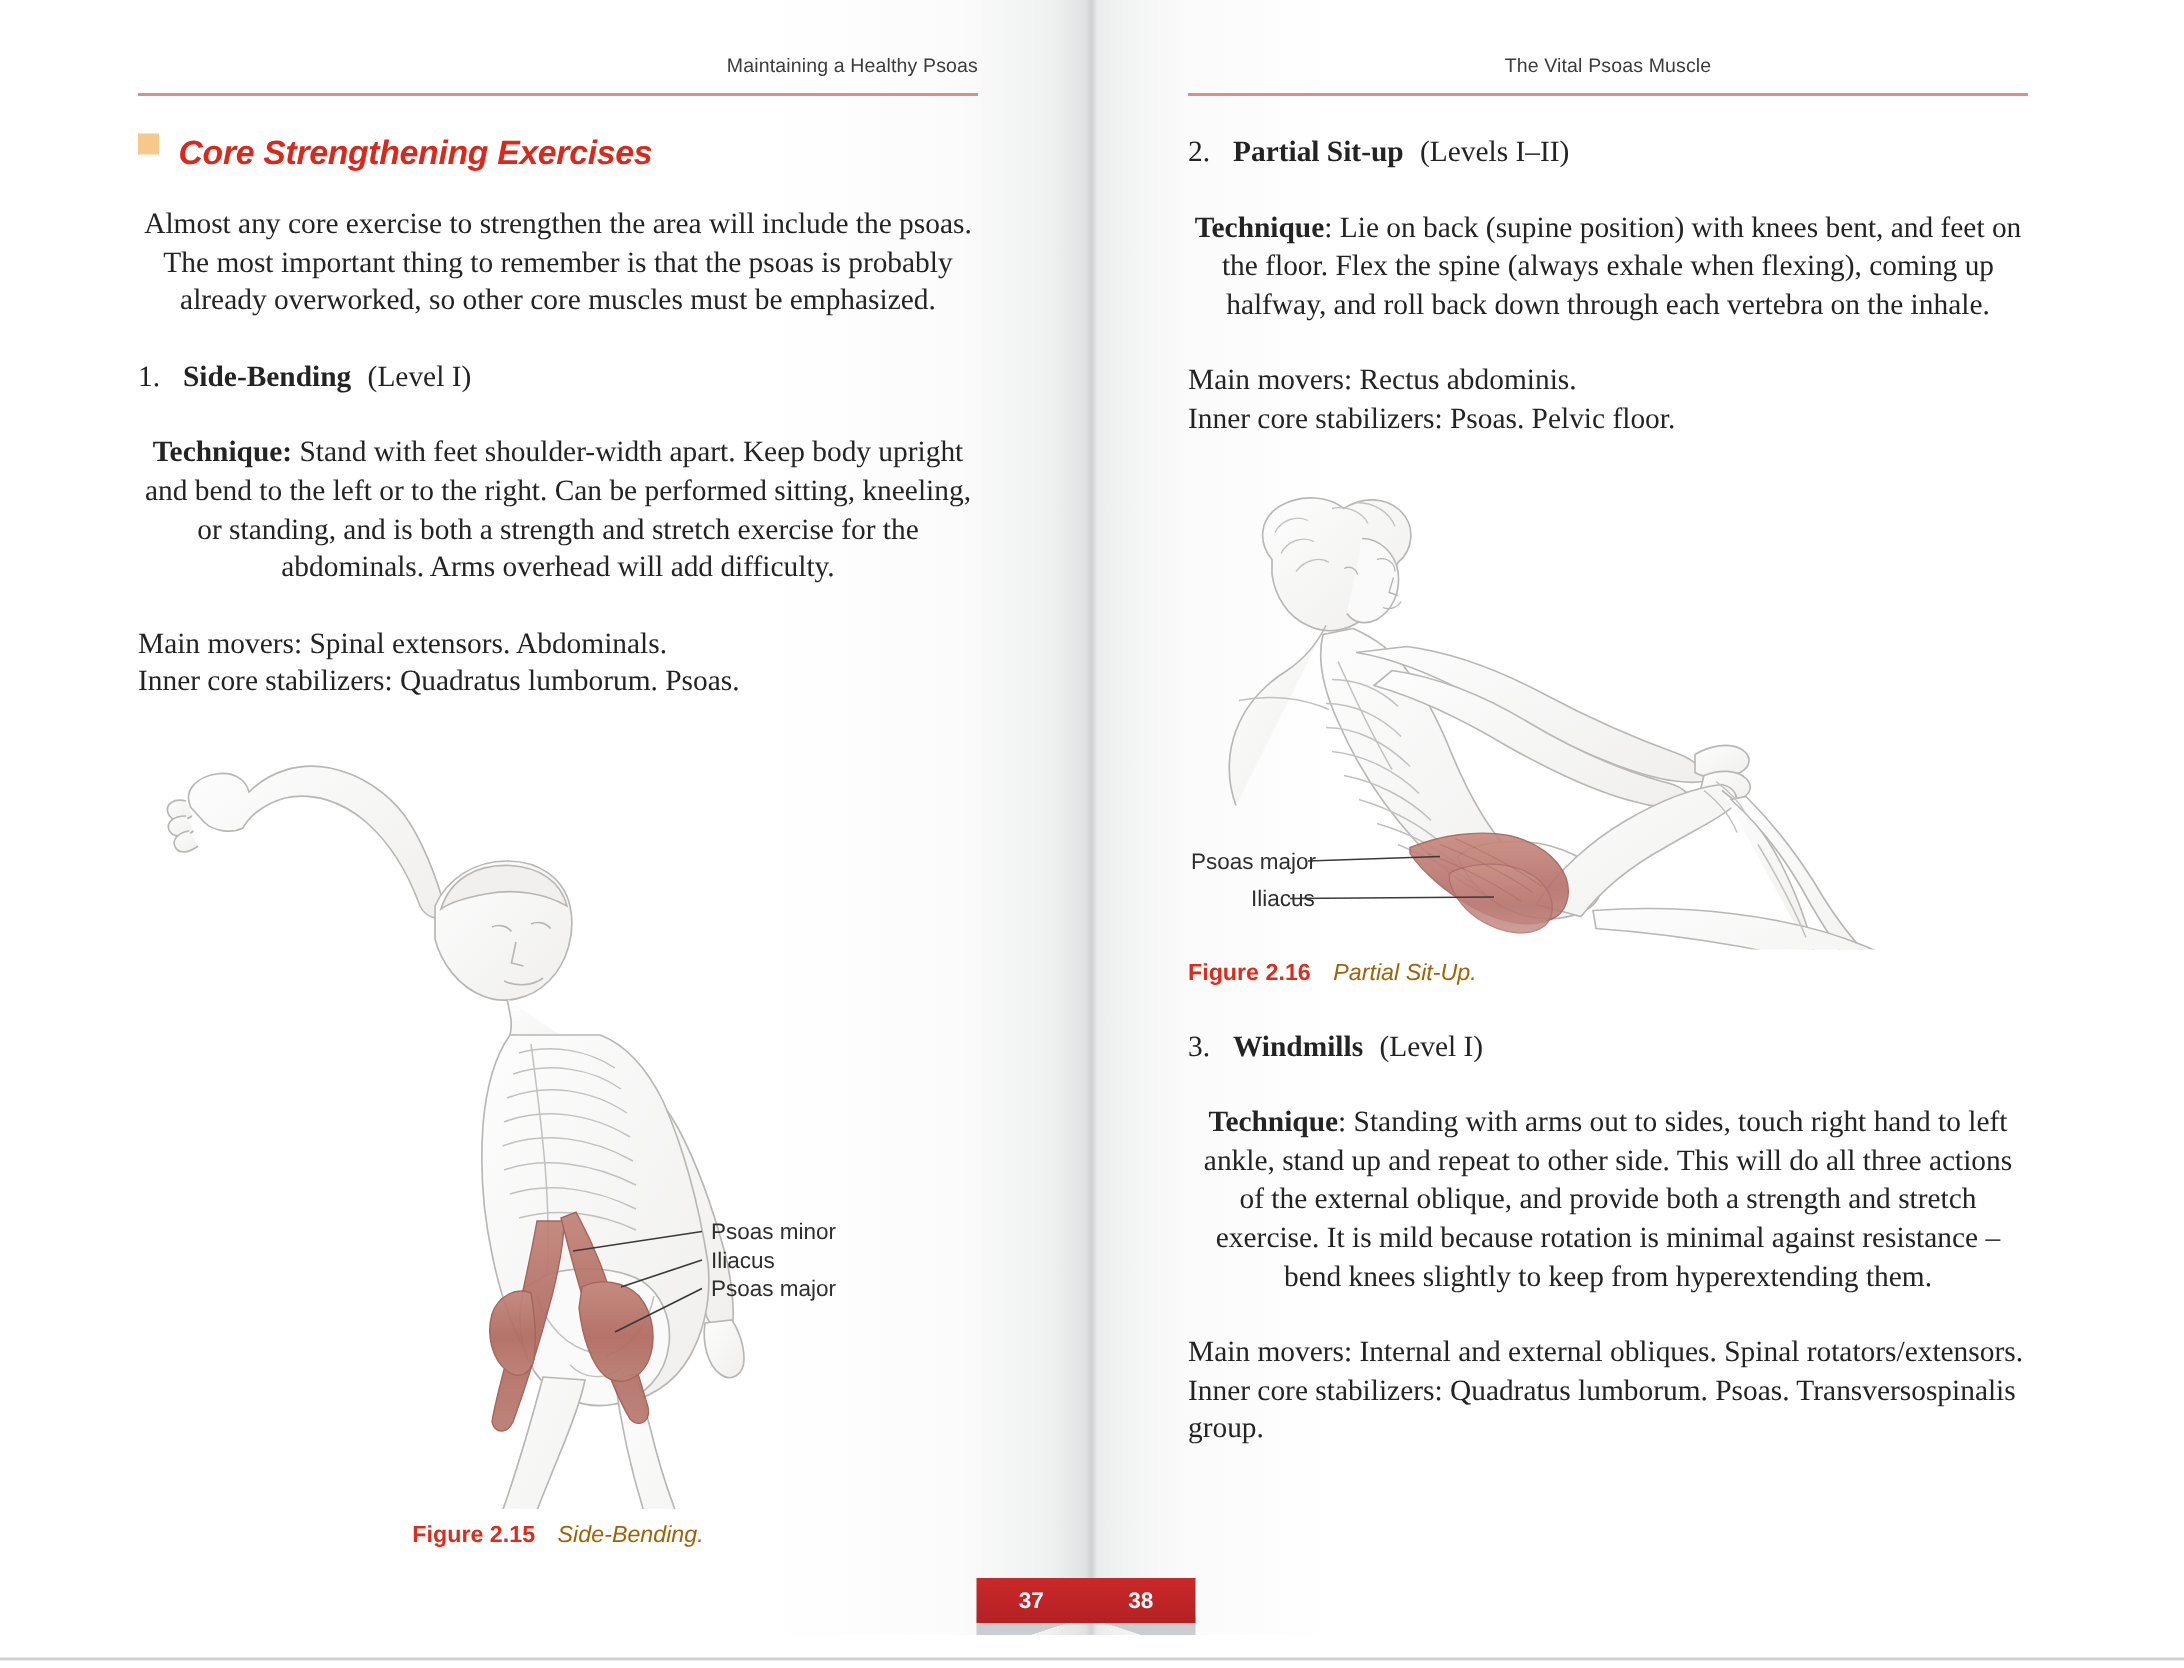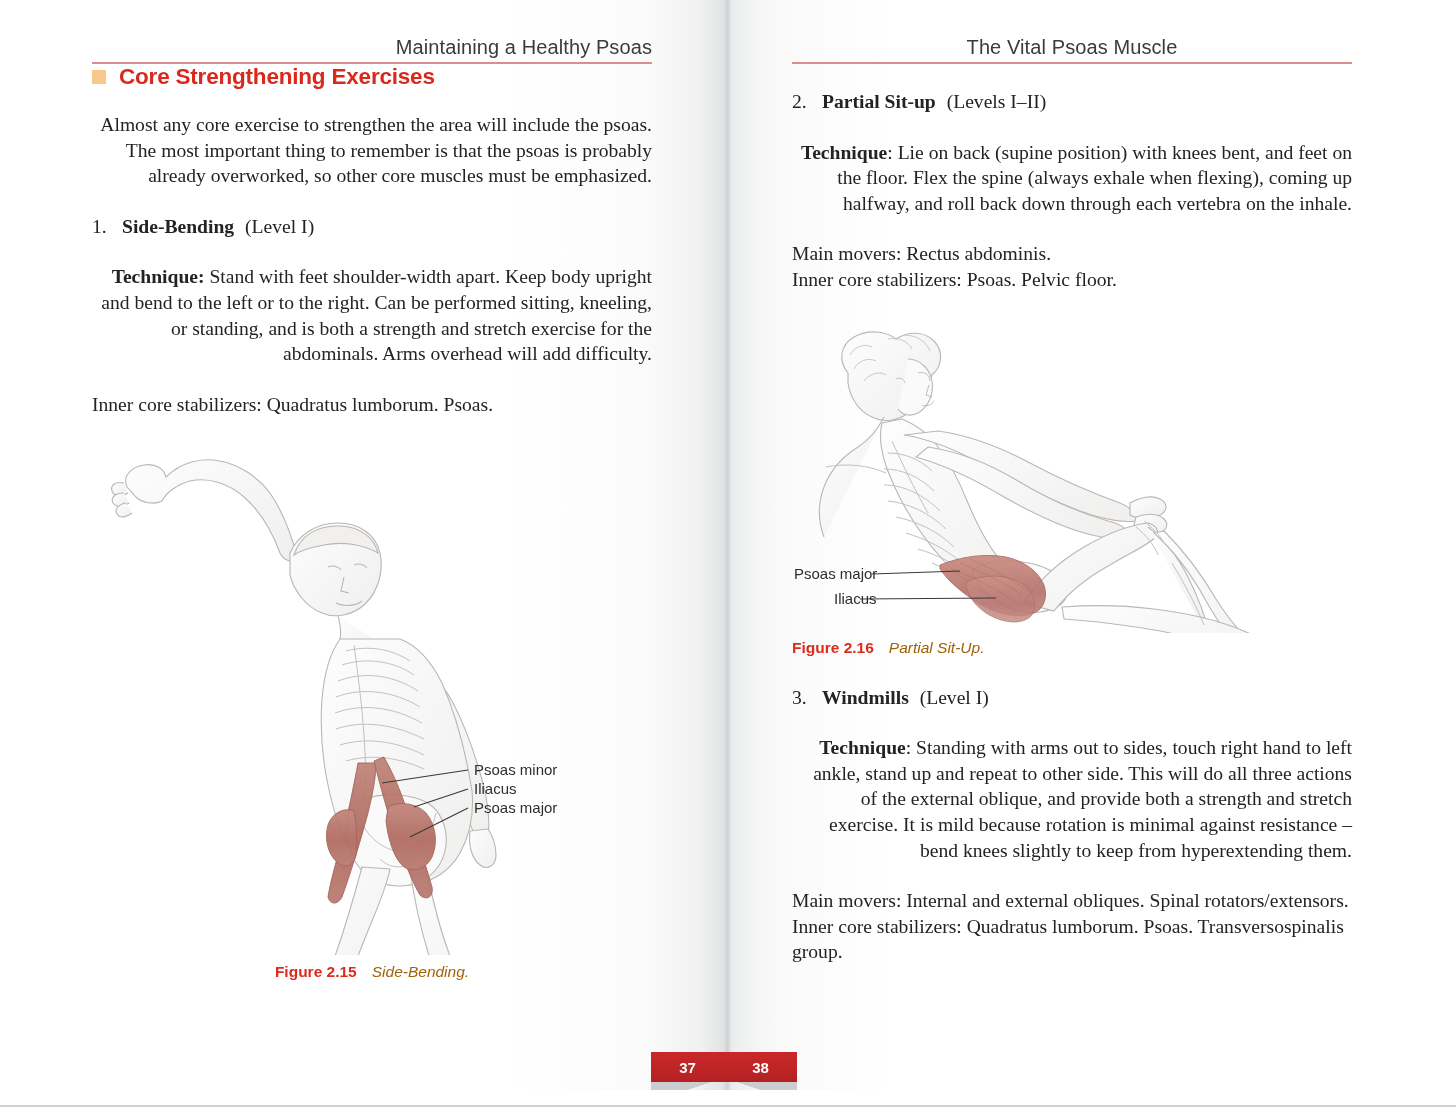--- a/index.html
+++ b/index.html
@@ -67,39 +67,41 @@
   .col {
     position: absolute;
     top: 0;
     width: 560px;
   }
   .col-left  { left: 92px; }
   .col-right { left: 792px; }
 
   .running-head {
     font-family: "Liberation Sans", sans-serif;
-    font-size: 20px;
+    font-size: 13px;
     color: #3b3b3b;
     letter-spacing: 0.1px;
     padding-top: 36px;
     height: 20px;
   }
   .running-head.right-align { text-align: right; }
   .running-head.left-align  { text-align: center; }
 
   .head-rule {
     margin-top: 6px;
     height: 2px;
     background: #dd8d8d;
   }
 
   
   .section-heading {
     display: flex;
-    align-items: center;
+    align-items: flex-start;
+    margin-top: 25px;
+    font-style: italic;
   }
   .heading-bullet {
     width: 14px;
     height: 14px;
     background: #f7c88c;
     margin-right: 13px;
     flex: 0 0 auto;
   }
   .heading-text {
     font-family: "Liberation Sans", sans-serif;
@@ -108,21 +110,21 @@
     color: #d9291c;
     letter-spacing: -0.2px;
   }
 
   
   p.body {
     font-size: 19.6px;
     line-height: 25.6px;
     color: #232323;
     margin: 0;
-    text-align: right;
+    text-align: center;
     font-family: Liberation Serif, serif;
   }
   .gap-lg { height: 25px; }
   .gap-md { height: 22px; }
 
   .numbered {
     font-size: 19.6px;
     line-height: 25.6px;
     color: #232323;
     display: flex;
@@ -229,20 +231,23 @@
         <span style="margin-left:6px;">(Level I)</span>
       </span>
     </div>
 
     <div class="gap-lg"></div>
     <p class="body">
       <span class="b">Technique:</span><span> Stand with feet shoulder-width apart. Keep body upright and bend to the left or to the right. Can be performed sitting, kneeling, or standing, and is both a strength and stretch exercise for the abdominals. Arms overhead will add difficulty.</span>
     </p>
 
     <div class="gap-lg"></div>
+    <p class="movers">
+      <span class="i">Main movers</span><span>: Spinal extensors. Abdominals.</span>
+    </p>
     <p class="movers">
       <span class="i">Inner core stabilizers</span><span>: Quadratus lumborum. Psoas.</span>
     </p>
 
     <div class="illus" style="margin-top:18px;">
       <svg width="560" height="520" viewBox="0 0 560 520" xmlns="http://www.w3.org/2000/svg">
         <defs>
           <linearGradient id="bodyGrad15" x1="0" y1="0" x2="1" y2="1">
             <stop offset="0%" stop-color="#fdfdfd"></stop>
             <stop offset="100%" stop-color="#f0efee"></stop>

